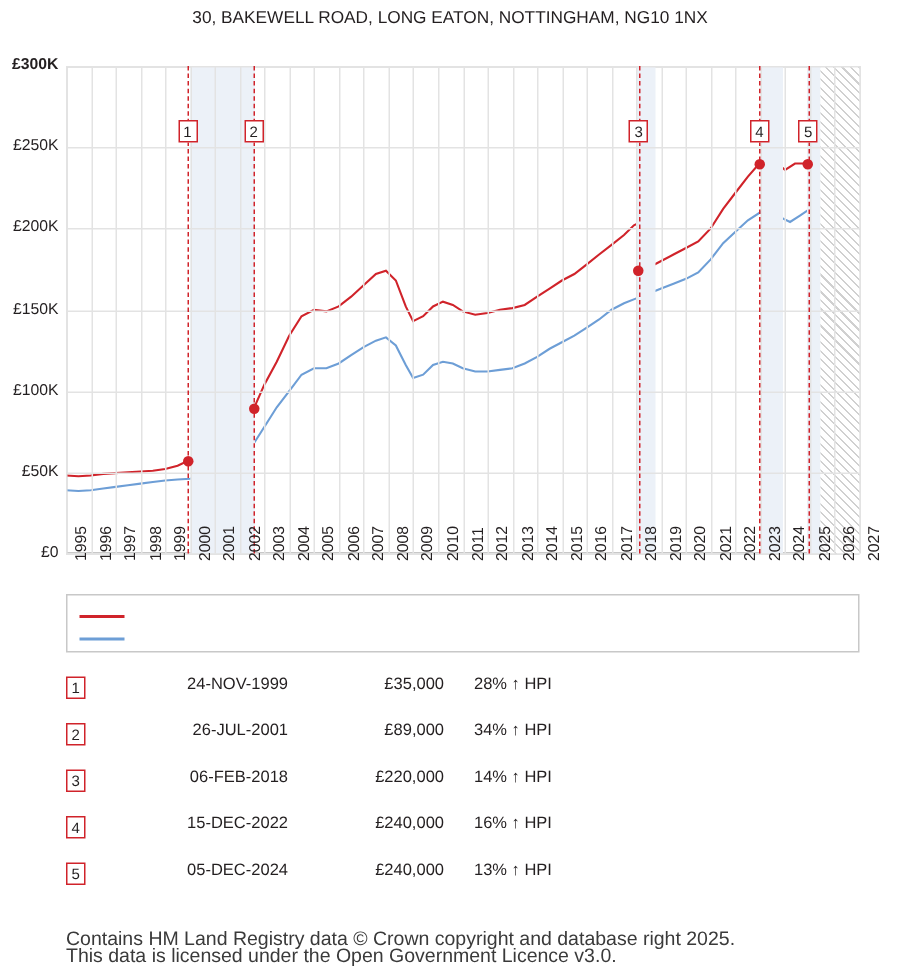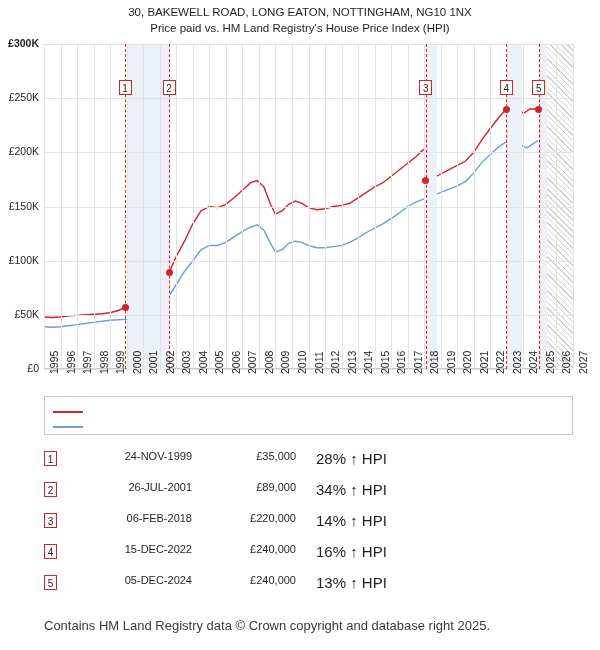--- a/index.html
+++ b/index.html
@@ -34,32 +34,31 @@
   .lrow{position:absolute;left:8px;height:13px;font-size:10.5px;white-space:nowrap;}
   .lrow .swatch{display:inline-block;width:30px;height:0;border-top:2px solid #d0232a;vertical-align:middle;margin-right:6px;}
   .lrow.blue .swatch{border-top-color:#6d9ed6;}
 
   
   #table{position:absolute;left:44px;top:446px;width:529px;}
   .trow{position:relative;height:31px;}
   .tbox{position:absolute;left:0;top:5px;width:13px;height:15px;border:1px solid #d0232a;background:#fff;font-size:10px;line-height:15px;text-align:center;box-sizing:border-box;}
   .tdate{position:absolute;left:38px;top:4px;width:110px;text-align:right;font-size:11px;}
   .tprice{position:absolute;left:168px;top:4px;width:84px;text-align:right;font-size:11px;}
-  .thpi{position:absolute;left:272px;top:4px;font-size:15px;}
+  .thpi{position:absolute;left:272px;top:4px;font-size:11px;}
 
   #footer{position:absolute;left:44px;top:620px;width:540px;font-size:13px;line-height:11px;color:#3a3a3a;}
 </style>
 </head>
 <body>
 
 <div id="page">
 
   <div class="title">
     <div>30, BAKEWELL ROAD, LONG EATON, NOTTINGHAM, NG10 1NX</div>
-    <div>Price paid vs. HM Land Registry's House Price Index (HPI)</div>
   </div>
 
   <div id="plot">
     <div id="plotbg"></div>
     <svg id="svg" width="529" height="325" style="position:absolute;left:0;top:0;">
         <polyline points="0.0,273.0 8.3,273.5 16.5,273.0 24.8,271.9 33.1,271.4 41.3,270.8 49.6,270.3 57.9,269.8 66.1,268.7 74.4,266.5 81.0,263.3 87.6,262.7 94.2,261.6 99.2,260.0 105.8,257.8 112.4,251.3 119.0,240.5 125.1,228.6 132.3,212.3 140.5,197.2 148.8,179.8 157.0,166.8 165.3,162.5 173.6,163.6 181.8,160.3 190.1,153.8 198.4,146.2 206.6,138.7 213.3,136.5 219.9,143.0 226.5,160.3 231.4,170.1 238.1,166.8 244.7,160.3 251.3,157.1 257.9,159.3 264.5,163.6 272.8,165.8 281.0,164.7 289.3,162.5 297.6,161.4 305.8,159.3 314.1,153.8 322.4,148.4 330.6,143.0 338.9,138.7 347.2,132.2 355.4,125.7 363.7,119.2 372.0,112.7 378.6,106.2 381.0,105.1 381.9,136.5 388.5,134.3 396.8,130.0 405.0,125.7 413.3,121.3 421.5,117.0 429.8,108.3 438.1,95.3 446.3,84.5 454.6,73.7 462.2,65.0 467.8,60.7 474.4,65.0 479.4,69.3 486.0,65.0 494.8,65.0 499.2,71.5 502.6,70.4" fill="none" stroke="#d0232a" stroke-width="1.4"></polyline>
         <polyline points="0.0,282.8 8.3,283.3 16.5,282.8 24.8,281.7 33.1,280.6 41.3,279.5 49.6,278.4 57.9,277.3 66.1,276.3 74.4,275.7 82.7,275.2 90.9,273.0 99.2,270.8 107.5,266.5 115.7,260.0 124.0,253.5 132.3,240.5 140.5,227.5 148.8,216.7 157.0,205.8 165.3,201.5 173.6,201.5 181.8,198.3 190.1,192.8 198.4,187.4 206.6,183.1 213.3,180.9 219.9,186.3 226.5,199.3 231.4,208.0 238.1,205.8 244.7,199.3 251.3,197.2 257.9,198.3 264.5,201.5 272.8,203.7 281.0,203.7 289.3,202.6 297.6,201.5 305.8,198.3 314.1,193.9 322.4,188.5 330.6,184.2 338.9,179.8 347.2,174.4 355.4,169.0 363.7,162.5 372.0,158.2 380.2,154.9 388.5,151.7 396.8,148.4 405.0,145.2 413.3,141.9 421.5,137.6 429.8,128.9 438.1,118.1 446.3,110.5 454.6,102.9 462.9,97.5 469.5,95.3 476.1,100.8 482.7,104.0 489.3,99.7 495.9,95.3 502.6,98.6" fill="none" stroke="#6d9ed6" stroke-width="1.4"></polyline>
       </svg>
   <div class="band" style="left: 82.6562px; width: 42.9812px;"></div>
       <div class="band" style="left: 380.219px; width: 13.225px;"></div>
@@ -163,20 +162,21 @@
     <div class="trow">
       <div class="tbox">5</div>
       <div class="tdate">05-DEC-2024</div>
       <div class="tprice">£240,000</div>
       <div class="thpi">13% ↑ HPI</div>
     </div>
   </div>
 
   <div id="footer">
     <div>Contains HM Land Registry data © Crown copyright and database right 2025.</div>
+    <div>This data is licensed under the Open Government Licence v3.0.</div>
   </div>
 
 <div class="ylab" style="right: 561px; top: 362px;">£0</div>
     <div class="ylab" style="right: 561px; top: 307.833px;">£50K</div>
     <div class="ylab" style="right: 561px; top: 253.667px;">£100K</div>
     <div class="ylab" style="right: 561px; top: 199.5px;">£150K</div>
     <div class="ylab" style="right: 561px; top: 145.333px;">£200K</div>
     <div class="ylab" style="right: 561px; top: 91.1667px;">£250K</div>
     <div class="ylab" style="right: 561px; top: 37px; font-weight: bold;">£300K</div>
     <div class="xlab" style="left: 48px; top: 374px;">1995</div>

